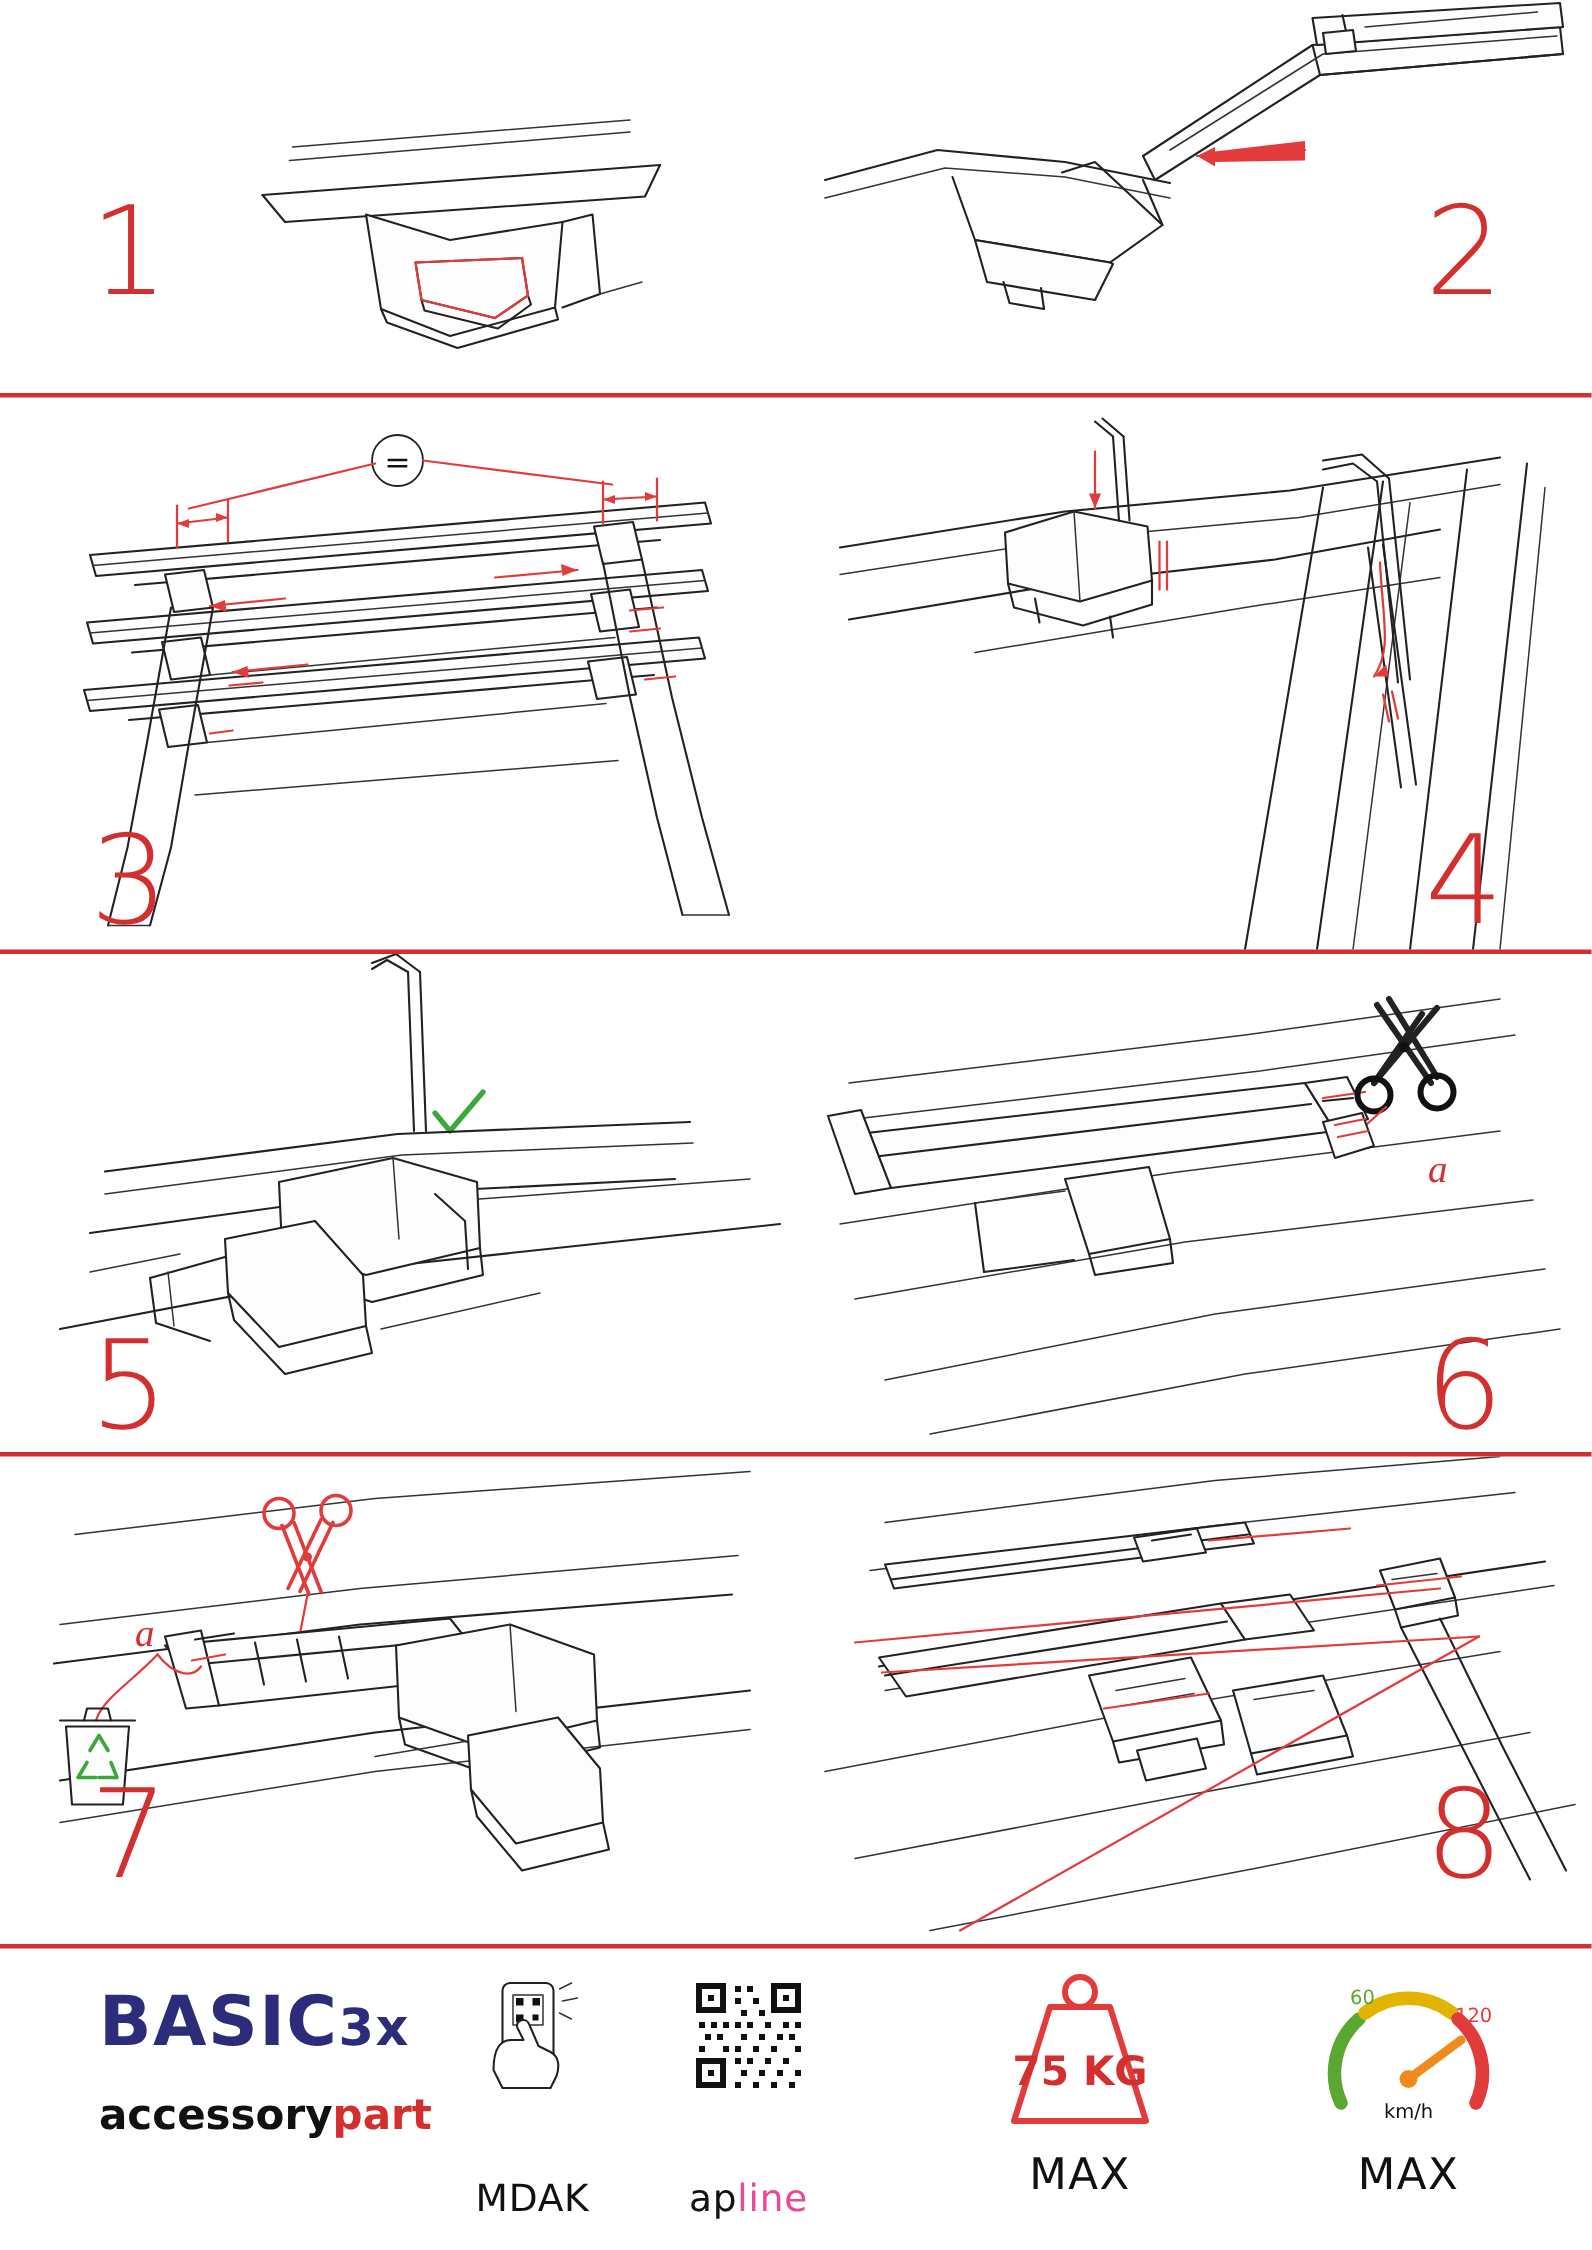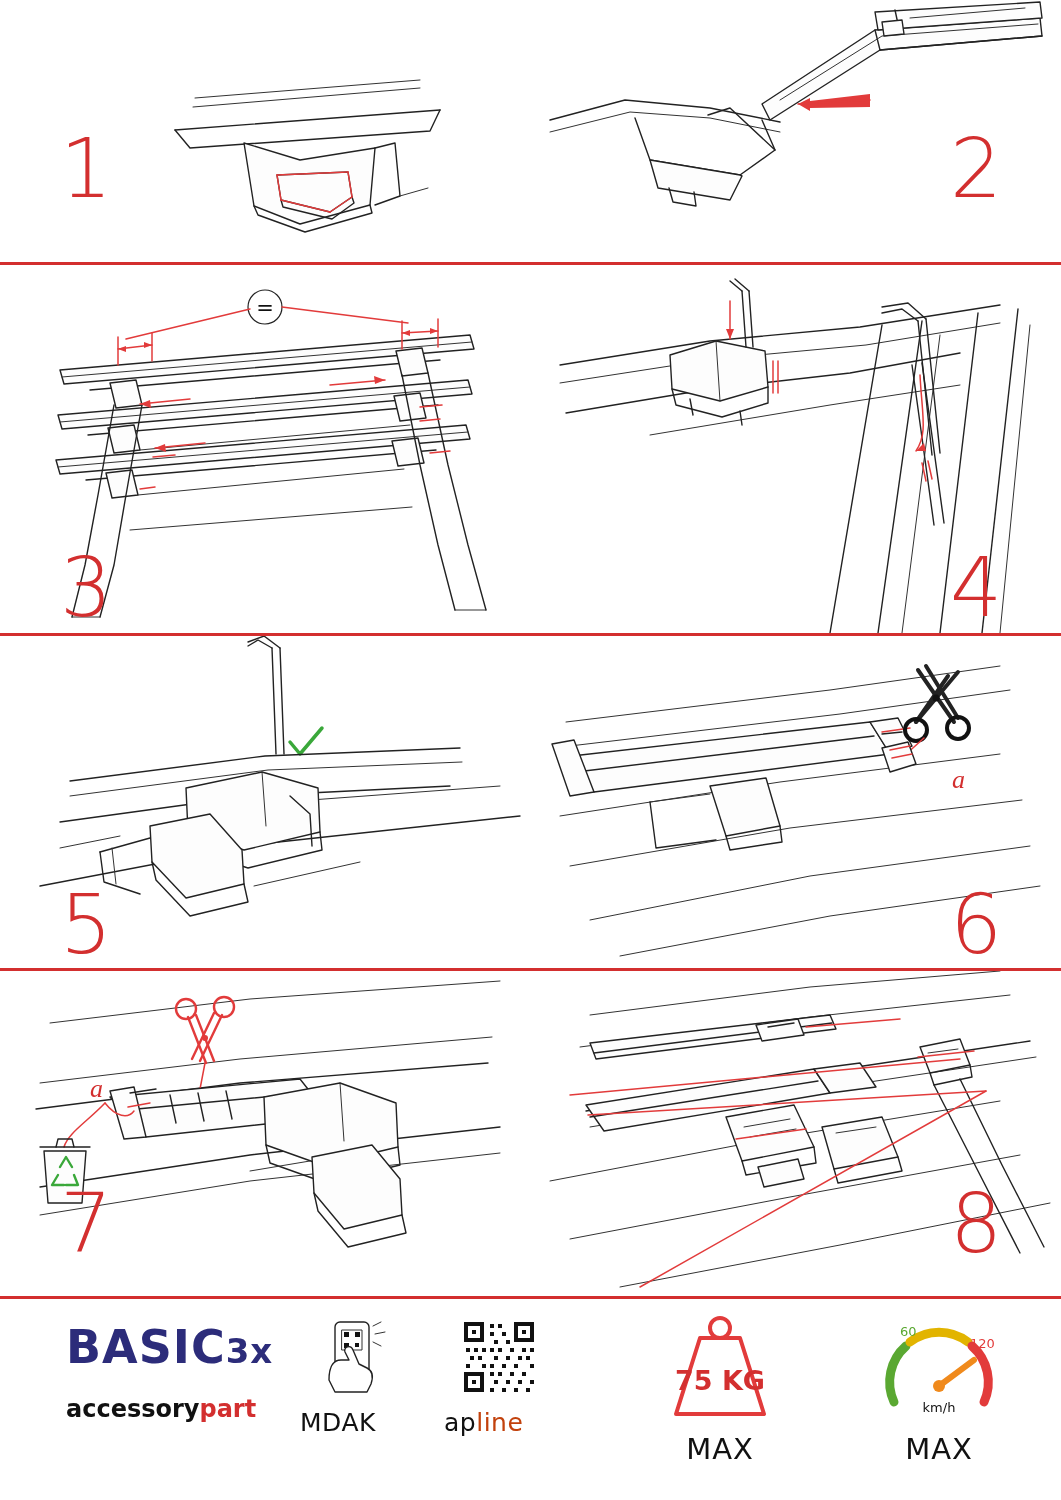--- a/index.html
+++ b/index.html
@@ -105,58 +105,60 @@
     font-weight: bold;
     letter-spacing: 1px;
     color: #2c2c7a;
     line-height: 50px;
   }
   .brand-basic .x {
     font-size: 34px;
   }
   .brand-accessory {
     font-family: "DejaVu Sans", sans-serif;
-    font-size: 24px;
+    font-size: 28px;
     font-weight: bold;
     line-height: 34px;
     margin-top: 16px;
   }
   .brand-accessory .a1 { color: #111; }
   .brand-accessory .a2 { color: #d32f2f; }
 
   .logo-row {
     position: absolute;
     left: 300px;
     top: 24px;
     display: flex;
     align-items: flex-start;
     gap: 34px;
   }
   .logo-item {
     display: flex;
     flex-direction: column;
+    align-items: center;
     width: 110px;
+    gap: 43px;
   }
   .logo-mark {
     height: 74px;
     display: flex;
     align-items: center;
     justify-content: center;
   }
   .logo-caption {
     margin-top: 14px;
     font-family: "DejaVu Sans", sans-serif;
     font-size: 25px;
     letter-spacing: .5px;
     color: #111;
   }
   .cap-mdak { font-weight: 500; }
   .cap-ipqi { color: #d32f2f; }
   .cap-apline .p1 { color: #111; }
-  .cap-apline .p2 { color: #c2410c; }
+  .cap-apline .p2 { color: #ec4899; }
 
   .maxblock {
     position: absolute;
     display: flex;
     flex-direction: column;
     align-items: center;
   }
   .max-weight { left: 660px; top: 18px; }
   .max-speed  { left: 874px; top: 18px; }
   .max-caption {

